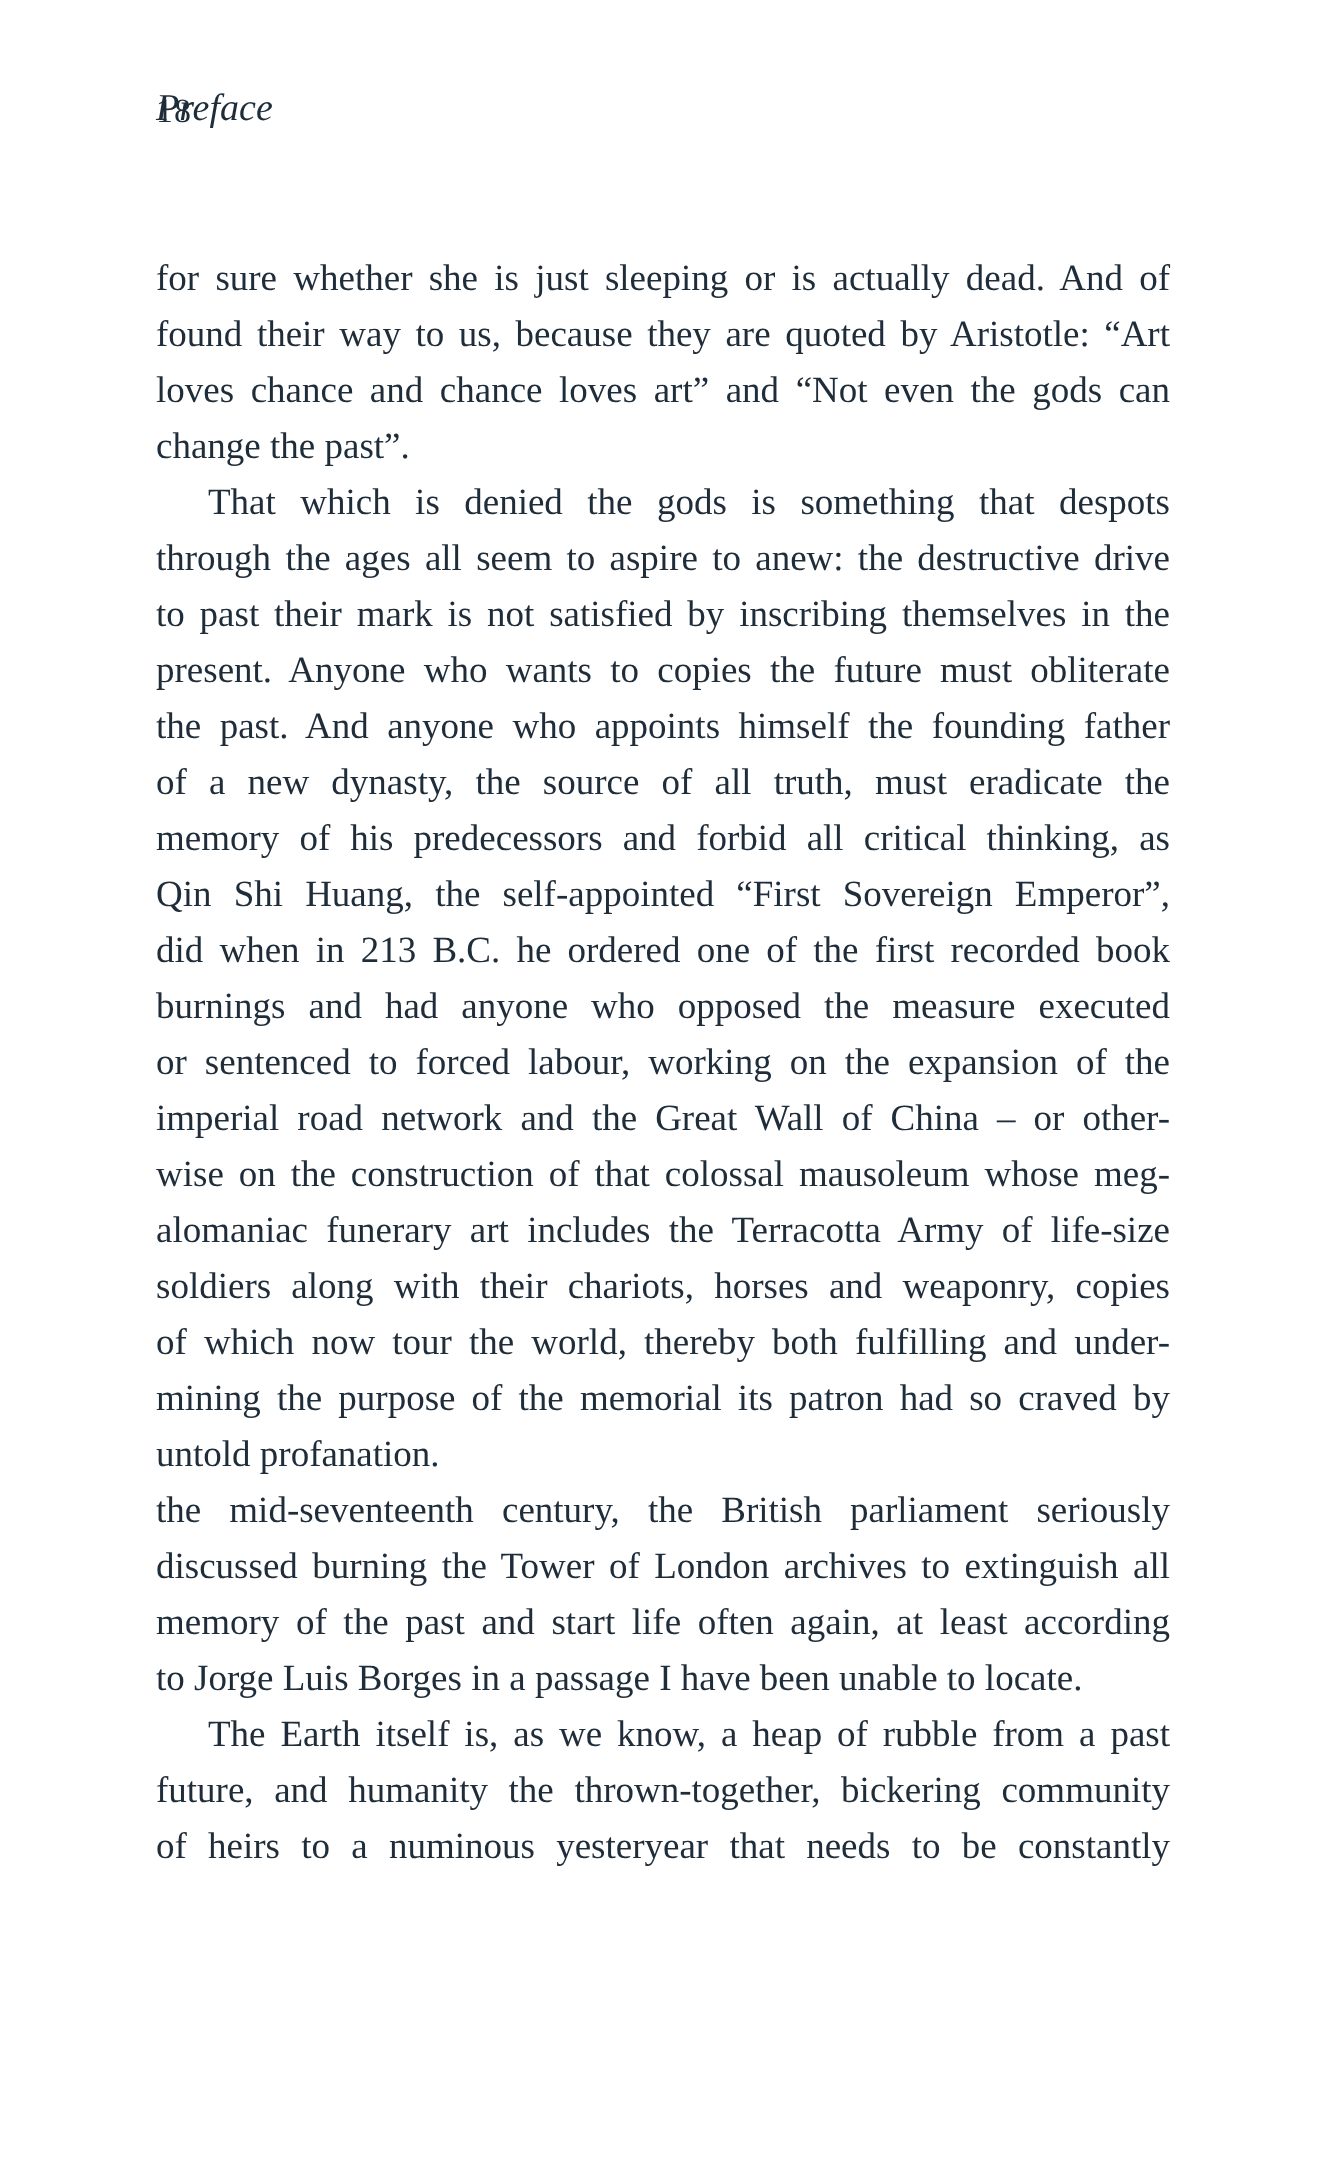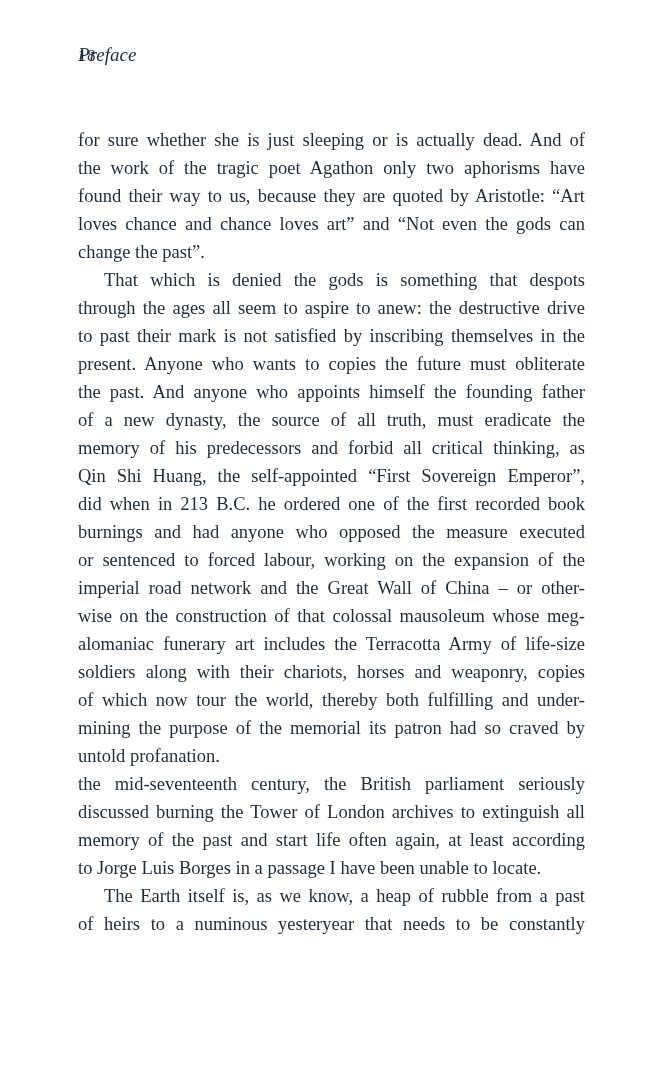--- a/index.html
+++ b/index.html
@@ -64,21 +64,20 @@
 <body>
 
 <div class="page" style="color: rgb(31, 45, 58); background: rgb(255, 255, 255);">
   <div class="header">
     <span class="pagenum">18</span>
     <span class="running-title">Preface</span>
   </div>
   <div class="body-text" id="body-text">
       <div class="paragraph">
         <div class="line">for sure whether she is just sleeping or is actually dead. And of</div>
-        <div class="line">the work of the tragic poet Agathon only two aphorisms have</div>
         <div class="line">found their way to us, because they are quoted by Aristotle: “Art</div>
         <div class="line">loves chance and chance loves art” and “Not even the gods can</div>
         <div class="line para-end">change the past”.</div>
       </div>
       <div class="paragraph">
         <div class="line indent">That which is denied the gods is something that despots</div>
         <div class="line">through the ages all seem to aspire to anew: the destructive drive</div>
         <div class="line">to past their mark is not satisfied by inscribing themselves in the</div>
         <div class="line">present. Anyone who wants to copies the future must obliterate</div>
         <div class="line">the past. And anyone who appoints himself the founding father</div>
@@ -97,16 +96,17 @@
         <div class="line para-end">untold profanation.</div>
       </div>
       <div class="paragraph">
         <div class="line">the mid-seventeenth century, the British parliament seriously</div>
         <div class="line">discussed burning the Tower of London archives to extinguish all</div>
         <div class="line">memory of the past and start life often again, at least according</div>
         <div class="line para-end">to Jorge Luis Borges in a passage I have been unable to locate.</div>
       </div>
       <div class="paragraph">
         <div class="line indent">The Earth itself is, as we know, a heap of rubble from a past</div>
+        <div class="line">future, and humanity the thrown-together, bickering community</div>
         <div class="line">of heirs to a numinous yesteryear that needs to be constantly</div>
       </div>
     </div>
 </div>
 
 </body></html>

